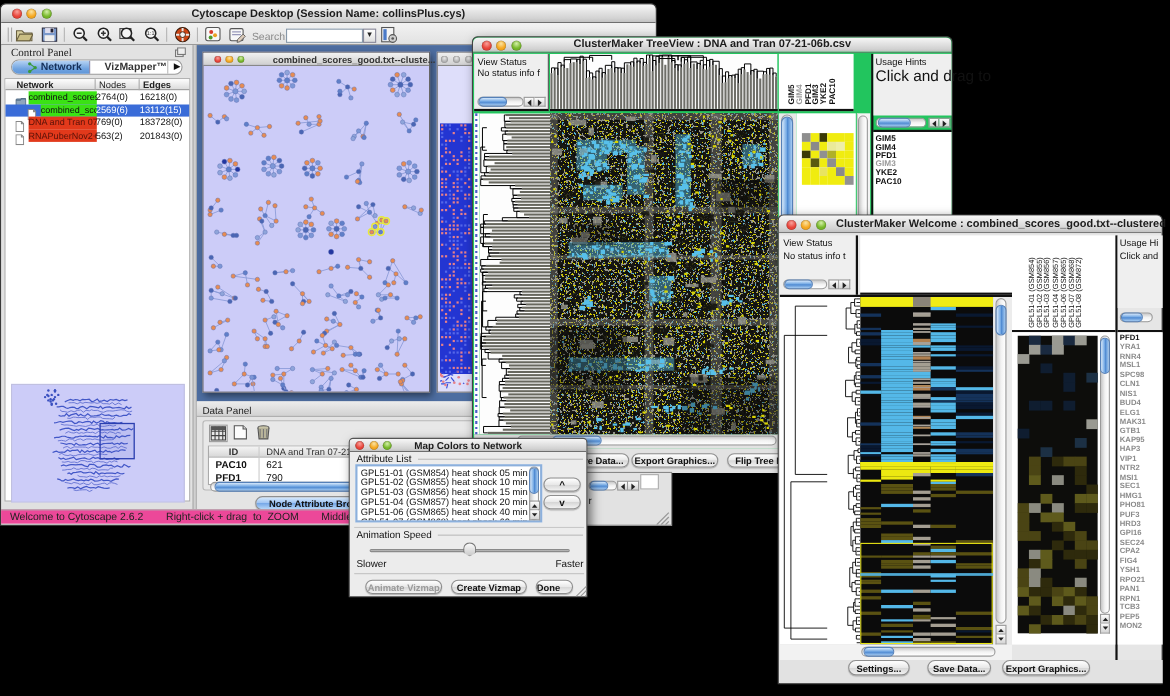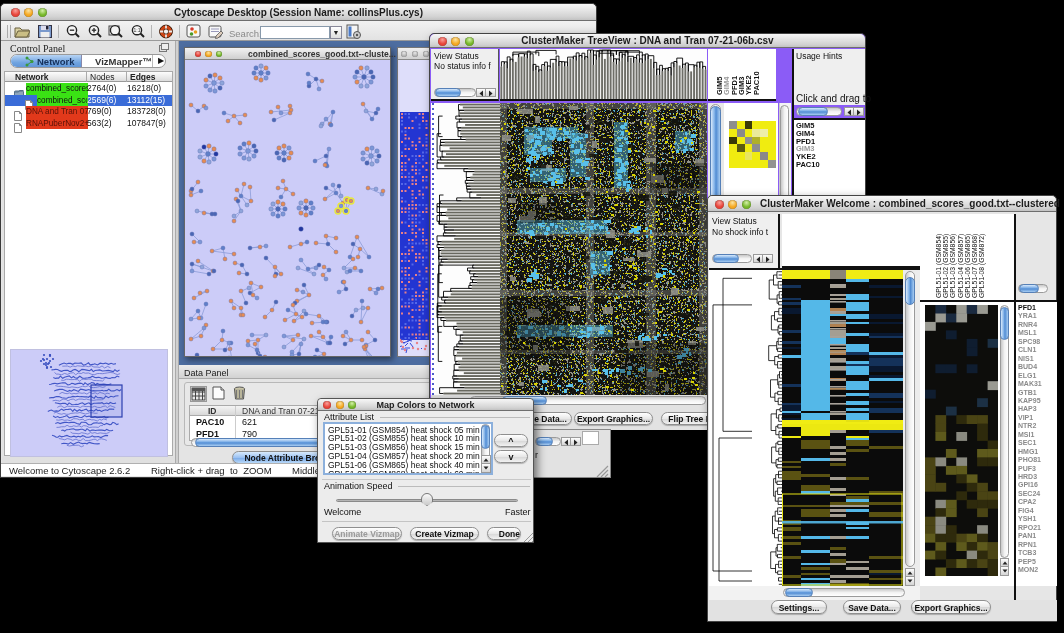--- a/index.html
+++ b/index.html
@@ -129,21 +129,21 @@
           <div class="abs" style="left:82px;top:0;font-size:8.5px;color:#111;line-height:11.5px;">769(0)</div>
           <div class="abs" style="left:122px;top:0;font-size:8.5px;color:#111;line-height:11.5px;">183728(0)</div>
         </div>
         <div class="abs" style="left:0;top:45.5px;width:100%;height:11.5px;">
           <div class="abs" style="left:9px;top:1px;width:10px;height:9px;"><svg width="8" height="10" viewBox="0 0 8 10" style="">
               <path d="M0.5 0.5 h5 l2 2 v7 h-7 z" fill="#fff" stroke="#888"></path>
               <path d="M5.5 0.5 v2 h2" fill="none" stroke="#888"></path>
             </svg></div>
           <div class="abs" style="left:21px;top:0;width:62px;height:11.5px;background:#e2391b;font-size:8.2px;color:#5a1208;line-height:11.5px;white-space:nowrap;overflow:hidden;">RNAPuberNov2+</div>
           <div class="abs" style="left:82px;top:0;font-size:8.5px;color:#111;line-height:11.5px;">563(2)</div>
-          <div class="abs" style="left:122px;top:0;font-size:8.5px;color:#111;line-height:11.5px;">107847(9)</div>
+          <div class="abs" style="left:122px;top:0;font-size:8.5px;color:#111;line-height:11.5px;">201843(0)</div>
         </div>
       </div>
       <div class="abs" style="left:8px;top:308px;width:158px;height:108px;background:#ccccf8;border:1px solid #c0c0e0;"><svg width="156" height="106" viewBox="0 0 156 106" style="">
           <circle cx="36" cy="17" r="1.1" fill="#3a50c0"></circle>
           <circle cx="33" cy="5" r="1.1" fill="#3a50c0"></circle>
           <circle cx="37" cy="14" r="1.1" fill="#3a50c0"></circle>
           <circle cx="38" cy="13" r="1.1" fill="#3a50c0"></circle>
           <circle cx="36" cy="9" r="1.1" fill="#3a50c0"></circle>
           <circle cx="33" cy="10" r="1.1" fill="#3a50c0"></circle>
           <circle cx="35" cy="15" r="1.1" fill="#3a50c0"></circle>
@@ -1206,27 +1206,27 @@
           <div class="smalltxt" style="left:6px;top:11px;font-size:9px;font-weight:bold;color:#111;">PAC10</div>
           <div class="smalltxt" style="left:52px;top:11px;font-size:9px;color:#111;">621</div>
           <div class="smalltxt" style="left:6px;top:23px;font-size:9px;font-weight:bold;color:#111;">PFD1</div>
           <div class="smalltxt" style="left:52px;top:23px;font-size:9px;color:#111;text-align:right;">790</div>
         </div>
         <div style="position:absolute;left:6px;top:55px;width:398px;height:9px;background:linear-gradient(#c8c8c8,#f2f2f2 50%,#ffffff);border:1px solid #9a9a9a;border-radius:4.5px;"></div>
         <div style="position:absolute;left:10px;top:55px;width:392px;height:9px;border-radius:4.5px;background:linear-gradient(#d8e9fb,#74a9e4 45%,#4f8ad2 55%,#a8cdf2);border:1px solid #5580b8;"></div>
       </div>
       <div style="position:absolute;left:53px;top:86px;width:112px;height:13px;border-radius:6.5px;background:linear-gradient(#d8eafc,#9cc2f2 50%,#78a9e8 52%,#b8d8f8);border:1px solid #8f8f8f;box-shadow:0 1px 1px rgba(0,0,0,.25);font-size:8.5px;font-weight:bold;color:#111;text-align:center;line-height:13px;white-space:nowrap;overflow:hidden;">Node Attribute Brows</div>
     </div>
-    <div class="abs" style="left:0;top:459px;width:100%;height:13px;background:#ffffff;border-top:1px solid #b0b0b0;">
+    <div class="abs" style="left:0;top:459px;width:100%;height:13px;background:#ec4899;border-top:1px solid #b0b0b0;">
       <div class="smalltxt" style="left:8px;top:1px;font-size:9.5px;color:#222;">Welcome to Cytoscape 2.6.2</div>
       <div class="smalltxt" style="left:150px;top:1px;font-size:9.5px;color:#222;">Right-click + drag&nbsp; to&nbsp; ZOOM</div>
       <div class="smalltxt" style="left:291px;top:1px;font-size:9.5px;color:#222;">Middle-click + drag to PAN</div>
     </div>
   </div>
-<div class="abs" style="left:429px;top:33px;width:437px;height:397px;background:#8b5cf6;border:1px solid #444;border-radius:5px 5px 0 0;box-shadow:3px 4px 10px rgba(0,0,0,.5);">
+<div class="abs" style="left:429px;top:33px;width:437px;height:397px;background:#22c55e;border:1px solid #444;border-radius:5px 5px 0 0;box-shadow:3px 4px 10px rgba(0,0,0,.5);">
     <div class="win-title" style="height:14px;border-radius:5px 5px 0 0;"></div>
     <span style="position:absolute;left:7.5px;top:2.5px;width:9.0px;height:9.0px;border-radius:50%;background:radial-gradient(circle at 50% 30%,#f9a09a 0%,#e8443a 55%,#e8443a 100%);box-shadow:inset 0 0 1px rgba(0,0,0,.65);"></span>
     <span style="position:absolute;left:21.0px;top:2.5px;width:9.0px;height:9.0px;border-radius:50%;background:radial-gradient(circle at 50% 30%,#fbe3a0 0%,#f6a821 55%,#f6a821 100%);box-shadow:inset 0 0 1px rgba(0,0,0,.65);"></span>
     <span style="position:absolute;left:34.5px;top:2.5px;width:9.0px;height:9.0px;border-radius:50%;background:radial-gradient(circle at 50% 30%,#d4f0a8 0%,#77b82a 55%,#77b82a 100%);box-shadow:inset 0 0 1px rgba(0,0,0,.65);"></span>
     <div class="tt" style="top:1px;font-size:10px;">ClusterMaker TreeView : DNA and Tran 07-21-06b.csv</div>
     <div class="abs" style="left:1px;top:15px;width:68px;height:52px;background:#efefef;border-right:1px solid #555;border-bottom:2px solid #111;">
       <div class="smalltxt" style="left:3px;top:2px;font-size:8.5px;color:#111;">View Status</div>
       <div class="smalltxt" style="left:3px;top:12px;font-size:8.5px;color:#111;">No status info f</div>
     </div>
     <div style="position:absolute;left:4px;top:54px;width:42px;height:9px;background:linear-gradient(#c8c8c8,#f2f2f2 50%,#ffffff);border:1px solid #9a9a9a;border-radius:4.5px;"></div>
@@ -1317,21 +1317,21 @@
       <div class="smalltxt" style="left:7px;top:46px;font-size:7.5px;font-weight:bold;color:#111;transform:rotate(-90deg);transform-origin:0 0;">GIM5</div>
       <div class="smalltxt" style="left:14px;top:46px;font-size:7.5px;font-weight:bold;color:#999;transform:rotate(-90deg);transform-origin:0 0;">GIM4</div>
       <div class="smalltxt" style="left:22px;top:46px;font-size:7.5px;font-weight:bold;color:#111;transform:rotate(-90deg);transform-origin:0 0;">PFD1</div>
       <div class="smalltxt" style="left:29px;top:46px;font-size:7.5px;font-weight:bold;color:#111;transform:rotate(-90deg);transform-origin:0 0;">GIM3</div>
       <div class="smalltxt" style="left:36px;top:46px;font-size:7.5px;font-weight:bold;color:#111;transform:rotate(-90deg);transform-origin:0 0;">YKE2</div>
       <div class="smalltxt" style="left:44px;top:46px;font-size:7.5px;font-weight:bold;color:#111;transform:rotate(-90deg);transform-origin:0 0;">PAC10</div>
     </div>
     <div class="abs" style="left:362px;top:15px;width:2px;height:382px;background:#111;"></div>
     <div class="abs" style="left:364px;top:15px;width:71px;height:56px;background:#efefef;">
       <div class="smalltxt" style="left:2px;top:2px;font-size:8.5px;color:#111;">Usage Hints</div>
-      <div class="smalltxt" style="left:2px;top:12px;font-size:10px;color:#111;margin-top:32px;">Click and drag to</div>
+      <div class="smalltxt" style="left:2px;top:12px;font-size:14px;color:#111;">Click and drag to</div>
     </div>
     <div style="position:absolute;left:366px;top:73px;width:46px;height:9px;background:linear-gradient(#c8c8c8,#f2f2f2 50%,#ffffff);border:1px solid #9a9a9a;border-radius:4.5px;"></div>
     <div style="position:absolute;left:368px;top:73px;width:30px;height:9px;border-radius:4.5px;background:linear-gradient(#d8e9fb,#74a9e4 45%,#4f8ad2 55%,#a8cdf2);border:1px solid #5580b8;"></div>
     <div style="position:absolute;left:414px;top:73px;width:10px;height:9px;background:linear-gradient(#fdfdfd,#d4d4d4);border:1px solid #9a9a9a;text-align:center;line-height:4px;"><svg width="9" height="9" viewBox="0 0 9 9">
         <path d="M6 1.5 L2.5 4.5 L6 7.5 z" fill="#222"></path>
       </svg></div>
     <div style="position:absolute;left:424px;top:73px;width:10px;height:9px;background:linear-gradient(#fdfdfd,#d4d4d4);border:1px solid #9a9a9a;border-left:none;text-align:center;line-height:4px;"><svg width="9" height="9" viewBox="0 0 9 9">
         <path d="M3 1.5 L6.5 4.5 L3 7.5 z" fill="#222"></path>
       </svg></div>
     <div class="abs" style="left:364px;top:84px;width:71px;height:2px;background:#111;"></div>
@@ -2054,41 +2054,45 @@
     </svg>
   </div>
 <div class="abs" style="left:707px;top:195px;width:350px;height:427px;background:#e6e6e6;border:1px solid #444;border-radius:5px 5px 0 0;box-shadow:3px 4px 10px rgba(0,0,0,.55);">
     <div class="win-title" style="height:16px;border-radius:5px 5px 0 0;"></div>
     <span style="position:absolute;left:6.5px;top:3.5px;width:9.0px;height:9.0px;border-radius:50%;background:radial-gradient(circle at 50% 30%,#f9a09a 0%,#e8443a 55%,#e8443a 100%);box-shadow:inset 0 0 1px rgba(0,0,0,.65);"></span>
     <span style="position:absolute;left:20.0px;top:3.5px;width:9.0px;height:9.0px;border-radius:50%;background:radial-gradient(circle at 50% 30%,#fbe3a0 0%,#f6a821 55%,#f6a821 100%);box-shadow:inset 0 0 1px rgba(0,0,0,.65);"></span>
     <span style="position:absolute;left:33.5px;top:3.5px;width:9.0px;height:9.0px;border-radius:50%;background:radial-gradient(circle at 50% 30%,#d4f0a8 0%,#77b82a 55%,#77b82a 100%);box-shadow:inset 0 0 1px rgba(0,0,0,.65);"></span>
     <div class="tt" style="top:2px;font-size:10px;left:52px;width:294px;">ClusterMaker Welcome : combined_scores_good.txt--clustered</div>
     <div class="abs" style="left:1px;top:18px;width:71px;height:54px;background:#efefef;border-right:2px solid #111;">
       <div class="smalltxt" style="left:3px;top:2px;font-size:8.5px;color:#111;">View Status</div>
-      <div class="smalltxt" style="left:3px;top:13px;font-size:8.5px;color:#111;">No shock info t</div>
+      <div class="smalltxt" style="left:3px;top:13px;font-size:8.5px;color:#111;">No status info t</div>
     </div>
     <div style="position:absolute;left:4px;top:58px;width:40px;height:9px;background:linear-gradient(#c8c8c8,#f2f2f2 50%,#ffffff);border:1px solid #9a9a9a;border-radius:4.5px;"></div>
     <div style="position:absolute;left:5px;top:58px;width:26px;height:9px;border-radius:4.5px;background:linear-gradient(#d8e9fb,#74a9e4 45%,#4f8ad2 55%,#a8cdf2);border:1px solid #5580b8;"></div>
     <div style="position:absolute;left:45px;top:58px;width:10px;height:9px;background:linear-gradient(#fdfdfd,#d4d4d4);border:1px solid #9a9a9a;text-align:center;line-height:4px;"><svg width="9" height="9" viewBox="0 0 9 9">
         <path d="M6 1.5 L2.5 4.5 L6 7.5 z" fill="#222"></path>
       </svg></div>
     <div style="position:absolute;left:55px;top:58px;width:10px;height:9px;background:linear-gradient(#fdfdfd,#d4d4d4);border:1px solid #9a9a9a;border-left:none;text-align:center;line-height:4px;"><svg width="9" height="9" viewBox="0 0 9 9">
         <path d="M3 1.5 L6.5 4.5 L3 7.5 z" fill="#222"></path>
       </svg></div>
     <div class="abs" style="left:74px;top:18px;width:138px;height:54px;background:#fff;border-bottom:2px solid #111;"></div>
     <div class="abs" style="left:212px;top:18px;width:94px;height:88px;background:#fff;border-bottom:2px solid #111;">
       <div class="smalltxt" style="left:15px;top:84px;font-size:6.8px;color:#111;transform:rotate(-90deg);transform-origin:0 0;">GPL51-01 (GSM854)</div>
       <div class="smalltxt" style="left:22px;top:84px;font-size:6.8px;color:#111;transform:rotate(-90deg);transform-origin:0 0;">GPL51-02 (GSM855)</div>
       <div class="smalltxt" style="left:29px;top:84px;font-size:6.8px;color:#111;transform:rotate(-90deg);transform-origin:0 0;">GPL51-03 (GSM856)</div>
       <div class="smalltxt" style="left:37px;top:84px;font-size:6.8px;color:#111;transform:rotate(-90deg);transform-origin:0 0;">GPL51-04 (GSM857)</div>
       <div class="smalltxt" style="left:44px;top:84px;font-size:6.8px;color:#111;transform:rotate(-90deg);transform-origin:0 0;">GPL51-06 (GSM865)</div>
       <div class="smalltxt" style="left:51px;top:84px;font-size:6.8px;color:#111;transform:rotate(-90deg);transform-origin:0 0;">GPL51-07 (GSM868)</div>
       <div class="smalltxt" style="left:58px;top:84px;font-size:6.8px;color:#111;transform:rotate(-90deg);transform-origin:0 0;">GPL51-08 (GSM872)</div>
     </div>
     <div class="abs" style="left:306px;top:18px;width:2px;height:400px;background:#111;"></div>
+    <div class="abs" style="left:308px;top:18px;width:41px;height:66px;background:#efefef;">
+      <div class="smalltxt" style="left:2px;top:2px;font-size:8.5px;color:#111;">Usage Hi</div>
+      <div class="smalltxt" style="left:2px;top:13px;font-size:8.5px;color:#111;">Click and</div>
+    </div>
     <div style="position:absolute;left:310px;top:88px;width:30px;height:9px;background:linear-gradient(#c8c8c8,#f2f2f2 50%,#ffffff);border:1px solid #9a9a9a;border-radius:4.5px;"></div>
     <div style="position:absolute;left:311px;top:88px;width:20px;height:9px;border-radius:4.5px;background:linear-gradient(#d8e9fb,#74a9e4 45%,#4f8ad2 55%,#a8cdf2);border:1px solid #5580b8;"></div>
     <div class="abs" style="left:308px;top:104px;width:41px;height:2px;background:#111;"></div>
     <div class="abs" style="left:1px;top:72px;width:211px;height:2px;background:#111;"></div>
     <div class="abs" style="left:1px;top:74px;width:73px;height:316px;"><svg width="73" height="316" viewBox="0 0 73 316" style="">
         <rect width="73" height="316" fill="#fff"></rect>
         <path d="M73 1.7 H69.7M73 5.0 H69.6M73 8.3 H69.8M73 11.6 H72.0M73 15.0 H70.6M73 18.3 H71.1M73 21.6 H70.8M73 24.9 H71.8M73 28.3 H71.7M73 31.6 H71.0M73 34.9 H71.6M73 38.3 H71.0M73 41.6 H72.1M73 44.9 H72.0M73 48.2 H70.3M73 51.6 H71.1M73 54.9 H70.8M73 58.2 H70.2M73 61.5 H71.2M73 64.9 H72.0M73 68.2 H70.1M73 71.5 H70.6M73 74.8 H70.4M73 78.2 H70.5M73 81.5 H69.6M73 84.8 H71.2M73 88.1 H70.1M73 91.5 H71.2M73 94.8 H70.7M73 98.1 H70.4M73 101.5 H71.4M73 104.8 H72.0M73 108.1 H70.9M73 111.4 H70.3M73 114.8 H70.6M73 118.1 H71.0M73 121.4 H70.5M73 124.7 H71.7M73 128.1 H71.7M73 131.4 H71.3M73 134.7 H70.0M73 138.0 H71.7M73 141.4 H71.9M73 144.7 H71.9M73 148.0 H72.1M73 151.3 H71.5M73 154.7 H70.7M73 158.0 H70.0M73 161.3 H71.3M73 164.7 H71.2M73 168.0 H71.4M73 171.3 H71.4M73 174.6 H70.1M73 178.0 H70.7M73 181.3 H71.5M73 184.6 H71.9M73 187.9 H70.1M73 191.3 H70.3M73 194.6 H70.0M73 197.9 H71.6M73 201.2 H70.7M73 204.6 H69.7M73 207.9 H70.6M73 211.2 H69.6M73 214.5 H71.7M73 217.9 H69.6M73 221.2 H72.0M73 224.5 H71.1M73 227.9 H72.1M73 231.2 H70.0M73 234.5 H70.3M73 237.8 H69.6M73 241.2 H70.0M73 244.5 H69.6M73 247.8 H70.7M73 251.1 H69.5M73 254.5 H70.2M73 257.8 H71.3M73 261.1 H69.6M73 264.4 H71.2M73 267.8 H71.7M73 271.1 H72.0M73 274.4 H70.9M73 277.7 H71.7M73 281.1 H69.7M73 284.4 H69.6M73 287.7 H71.6M73 291.1 H71.9M73 294.4 H70.8M73 297.7 H71.7M73 301.0 H70.7M73 304.4 H70.0M73 307.7 H71.5M73 311.0 H71.1M73 314.3 H69.8M69.7 1.7 H67.9 V8.3 H69.8M72.0 11.6 H69.2 V18.3 H71.1M70.8 21.6 H70.2 V28.3 H71.7M71.0 31.6 H69.6 V34.9 H71.6M71.0 38.3 H69.8 V44.9 H72.0M70.3 48.2 H68.4 V51.6 H71.1M70.8 54.9 H69.8 V58.2 H70.2M71.2 61.5 H70.2 V64.9 H72.0M70.1 68.2 H69.2 V74.8 H70.4M70.5 78.2 H68.6 V81.5 H69.6M71.2 84.8 H69.3 V88.1 H70.1M71.2 91.5 H68.6 V98.1 H70.4M71.4 101.5 H70.5 V108.1 H70.9M70.3 111.4 H69.8 V118.1 H71.0M70.5 121.4 H68.7 V124.7 H71.7M71.7 128.1 H69.2 V134.7 H70.0M71.7 138.0 H71.0 V141.4 H71.9M71.9 144.7 H69.7 V151.3 H71.5M70.7 154.7 H68.8 V158.0 H70.0M71.3 161.3 H70.0 V168.0 H71.4M71.4 171.3 H68.8 V174.6 H70.1M70.7 178.0 H69.8 V184.6 H71.9M70.1 187.9 H69.3 V191.3 H70.3M70.0 194.6 H68.0 V197.9 H71.6M70.7 201.2 H69.5 V207.9 H70.6M69.6 211.2 H68.0 V214.5 H71.7M69.6 217.9 H68.6 V224.5 H71.1M72.1 227.9 H69.2 V234.5 H70.3M69.6 237.8 H68.7 V244.5 H69.6M70.7 247.8 H69.5 V254.5 H70.2M71.3 257.8 H68.4 V261.1 H69.6M71.2 264.4 H69.4 V271.1 H72.0M70.9 274.4 H68.3 V281.1 H69.7M69.6 284.4 H68.5 V287.7 H71.6M71.9 291.1 H69.6 V297.7 H71.7M70.7 301.0 H68.7 V304.4 H70.0M71.5 307.7 H69.5 V311.0 H71.1M67.9 5.0 H64.5 V15.0 H69.2M70.2 24.9 H68.1 V33.3 H69.6M69.8 41.6 H65.5 V49.9 H68.4M69.8 56.5 H69.0 V63.2 H70.2M69.2 71.5 H67.7 V79.8 H68.6M69.3 86.5 H65.7 V94.8 H68.6M70.5 104.8 H68.7 V114.8 H69.8M68.7 123.1 H65.9 V131.4 H69.2M71.0 139.7 H67.4 V148.0 H69.7M68.8 156.3 H66.8 V164.7 H70.0M68.8 173.0 H66.9 V181.3 H69.8M69.3 189.6 H67.0 V196.3 H68.0M69.5 204.6 H66.7 V212.9 H68.0M68.6 221.2 H66.3 V231.2 H69.2M68.7 241.2 H66.2 V251.1 H69.5M68.4 259.5 H65.5 V267.8 H69.4M68.3 277.7 H67.0 V286.1 H68.5M69.6 294.4 H66.5 V302.7 H68.7M64.5 10.0 H60.2 V29.1 H68.1M65.5 45.7 H62.4 V59.9 H69.0M67.7 75.7 H59.7 V90.6 H65.7M68.7 109.8 H61.5 V127.2 H65.9M67.4 143.9 H62.1 V160.5 H66.8M66.9 177.1 H62.6 V192.9 H67.0M66.7 208.7 H64.6 V226.2 H66.3M66.2 246.1 H63.5 V263.6 H65.5M67.0 281.9 H61.7 V298.5 H66.5M43.0 8.3 H14 V161.3 H43.0M43.0 168.0 H10 V311.0 H43.0M43.0 34.9 H4 V301.0 H43.0" stroke="#000" stroke-width="0.8" fill="none"></path>
       </svg></div>
     <div class="abs" style="left:74px;top:74px;width:121px;height:316px;"><svg width="121" height="316" viewBox="0 0 121 316" style="">
         <rect width="121" height="316" fill="#0b0b0b"></rect>
@@ -2522,21 +2526,21 @@
     <div class="abs" style="left:163px;top:65px;width:10px;height:9px;background:linear-gradient(#fdfdfd,#d4d4d4);border:1px solid #999;border-top:none;text-align:center;line-height:6px;"><svg width="8" height="8" viewBox="0 0 8 8">
         <path d="M1.5 2.5 L4 5.5 L6.5 2.5 z" fill="#222"></path>
       </svg></div>
     <div style="position:absolute;left:176px;top:35px;width:34px;height:13px;border-radius:6.5px;background:linear-gradient(#ffffff,#e8e8e8 50%,#d6d6d6 52%,#f2f2f2);border:1px solid #8f8f8f;box-shadow:0 1px 1px rgba(0,0,0,.25);font-size:9px;font-weight:bold;color:#111;text-align:center;line-height:13px;white-space:nowrap;overflow:hidden;">^</div>
     <div style="position:absolute;left:176px;top:51px;width:34px;height:13px;border-radius:6.5px;background:linear-gradient(#ffffff,#e8e8e8 50%,#d6d6d6 52%,#f2f2f2);border:1px solid #8f8f8f;box-shadow:0 1px 1px rgba(0,0,0,.25);font-size:9px;font-weight:bold;color:#111;text-align:center;line-height:13px;white-space:nowrap;overflow:hidden;">v</div>
     <div class="abs" style="left:4px;top:80px;width:209px;height:1px;background:#c8c8c8;"></div>
     <div class="smalltxt" style="left:6px;top:82px;font-size:9px;color:#111;">Animation Speed</div>
     <div class="abs" style="left:80px;top:87px;width:132px;height:1px;background:#bbb;"></div>
     <div class="abs" style="left:18px;top:100px;width:182px;height:3px;background:linear-gradient(#9a9a9a,#d0d0d0);border:1px solid #8a8a8a;border-radius:2px;"></div>
     <div class="abs" style="left:103px;top:94px;width:12px;height:13px;background:linear-gradient(#fafafa,#cacaca);border:1px solid #777;border-radius:6px 6px 5px 5px;clip-path:polygon(0 0,100% 0,100% 70%,50% 100%,0 70%);"></div>
-    <div class="smalltxt" style="left:6px;top:108px;font-size:9px;color:#111;">Welcome</div>
+    <div class="smalltxt" style="left:6px;top:108px;font-size:9px;color:#111;">Slower</div>
     <div class="smalltxt" style="left:187px;top:108px;font-size:9px;color:#111;">Faster</div>
     <div class="abs" style="left:4px;top:122px;width:209px;height:1px;background:#c4c4c4;"></div>
     <div style="position:absolute;left:14px;top:128px;width:70px;height:13px;border-radius:6.5px;background:linear-gradient(#ffffff,#e8e8e8 50%,#d6d6d6 52%,#f2f2f2);border:1px solid #8f8f8f;box-shadow:0 1px 1px rgba(0,0,0,.25);font-size:8.5px;font-weight:bold;color:#9a9a9a;text-align:center;line-height:13px;white-space:nowrap;overflow:hidden;">Animate Vizmap</div>
     <div style="position:absolute;left:92px;top:128px;width:69px;height:13px;border-radius:6.5px;background:linear-gradient(#ffffff,#e8e8e8 50%,#d6d6d6 52%,#f2f2f2);border:1px solid #8f8f8f;box-shadow:0 1px 1px rgba(0,0,0,.25);font-size:8.5px;font-weight:bold;color:#111;text-align:center;line-height:13px;white-space:nowrap;overflow:hidden;">Create Vizmap</div>
-    <div style="position:absolute;left:169px;top:128px;width:34px;height:13px;border-radius:6.5px;background:linear-gradient(#ffffff,#e8e8e8 50%,#d6d6d6 52%,#f2f2f2);border:1px solid #8f8f8f;box-shadow:0 1px 1px rgba(0,0,0,.25);font-size:8.5px;font-weight:bold;color:#111;text-align:right;line-height:13px;white-space:nowrap;overflow:hidden;">Done</div>
+    <div style="position:absolute;left:169px;top:128px;width:34px;height:13px;border-radius:6.5px;background:linear-gradient(#ffffff,#e8e8e8 50%,#d6d6d6 52%,#f2f2f2);border:1px solid #8f8f8f;box-shadow:0 1px 1px rgba(0,0,0,.25);font-size:8.5px;font-weight:bold;color:#111;text-align:left;line-height:13px;white-space:nowrap;overflow:hidden;">Done</div>
     <svg width="11" height="11" viewBox="0 0 11 11" style="position:absolute;left:205px;top:133px;">
       <path d="M10 1 L1 10 M10 5 L5 10 M10 9 L9 10" stroke="#999" stroke-width="1"></path>
     </svg>
   </div>
 </body></html>

